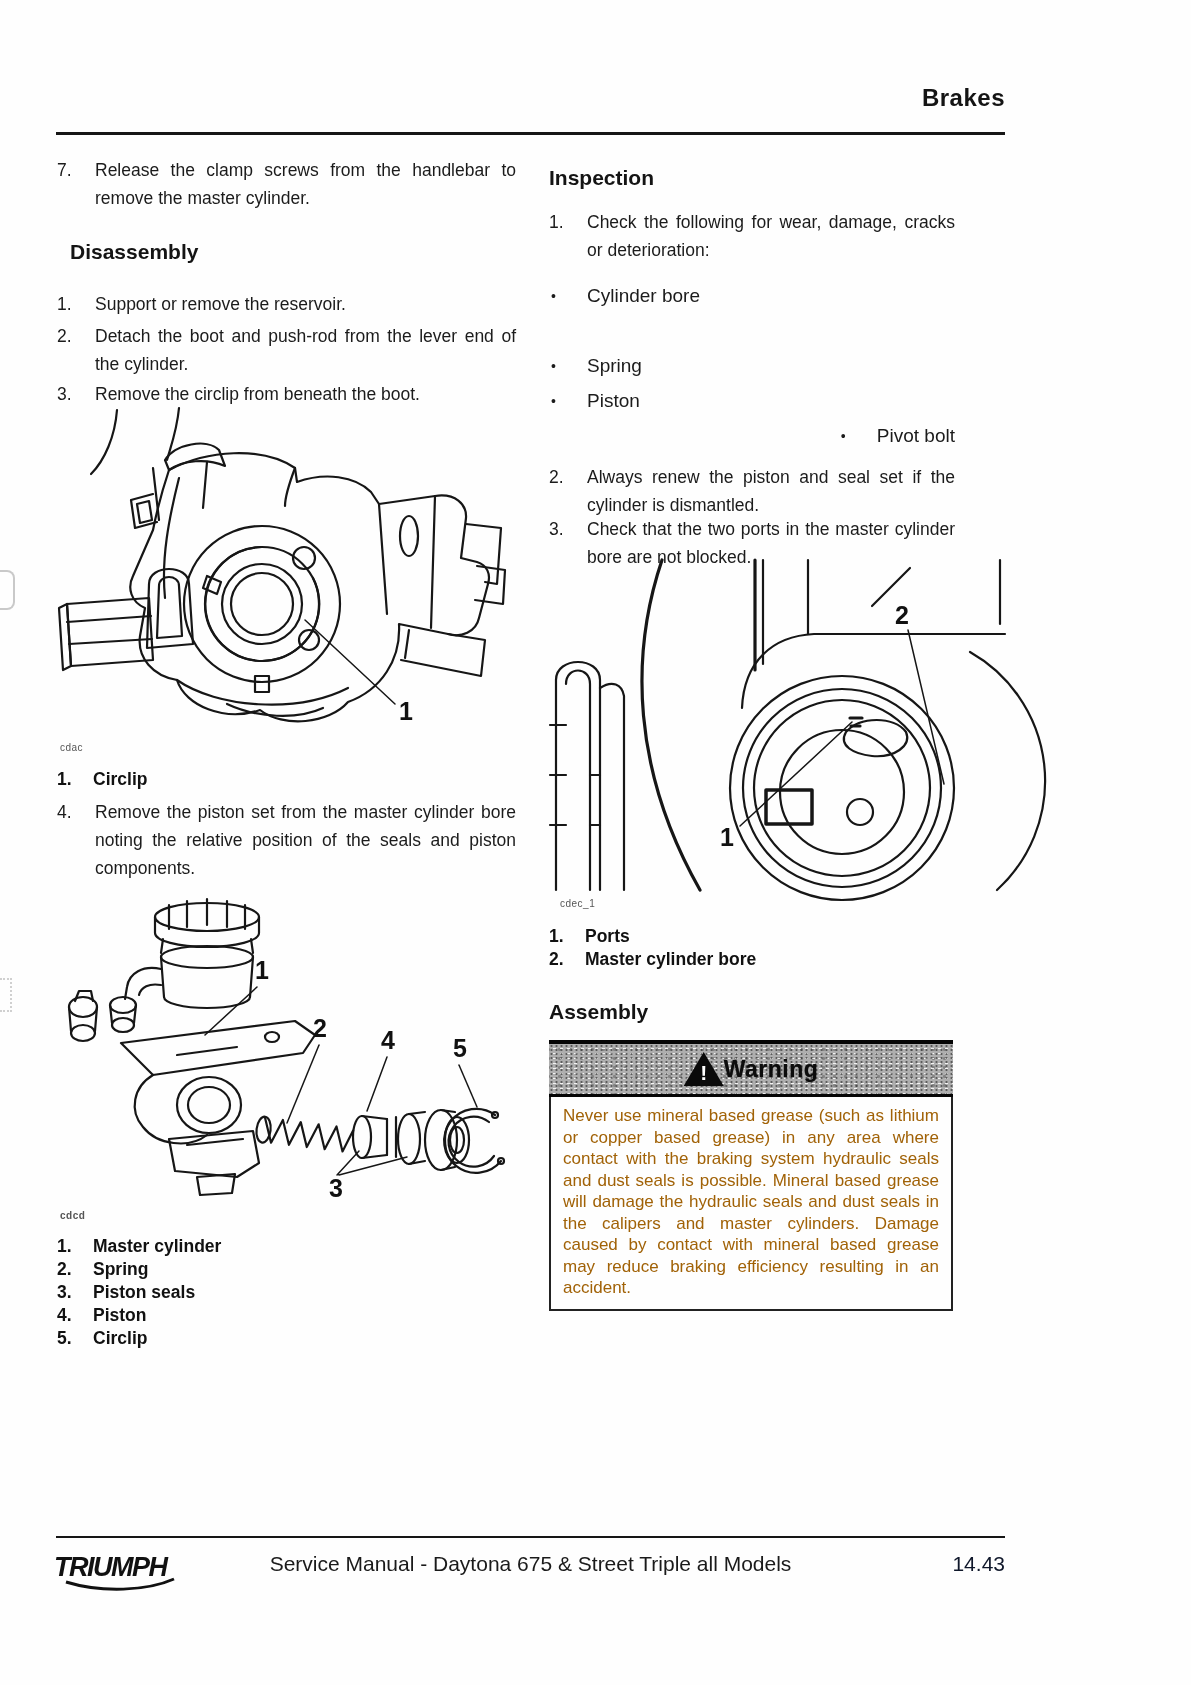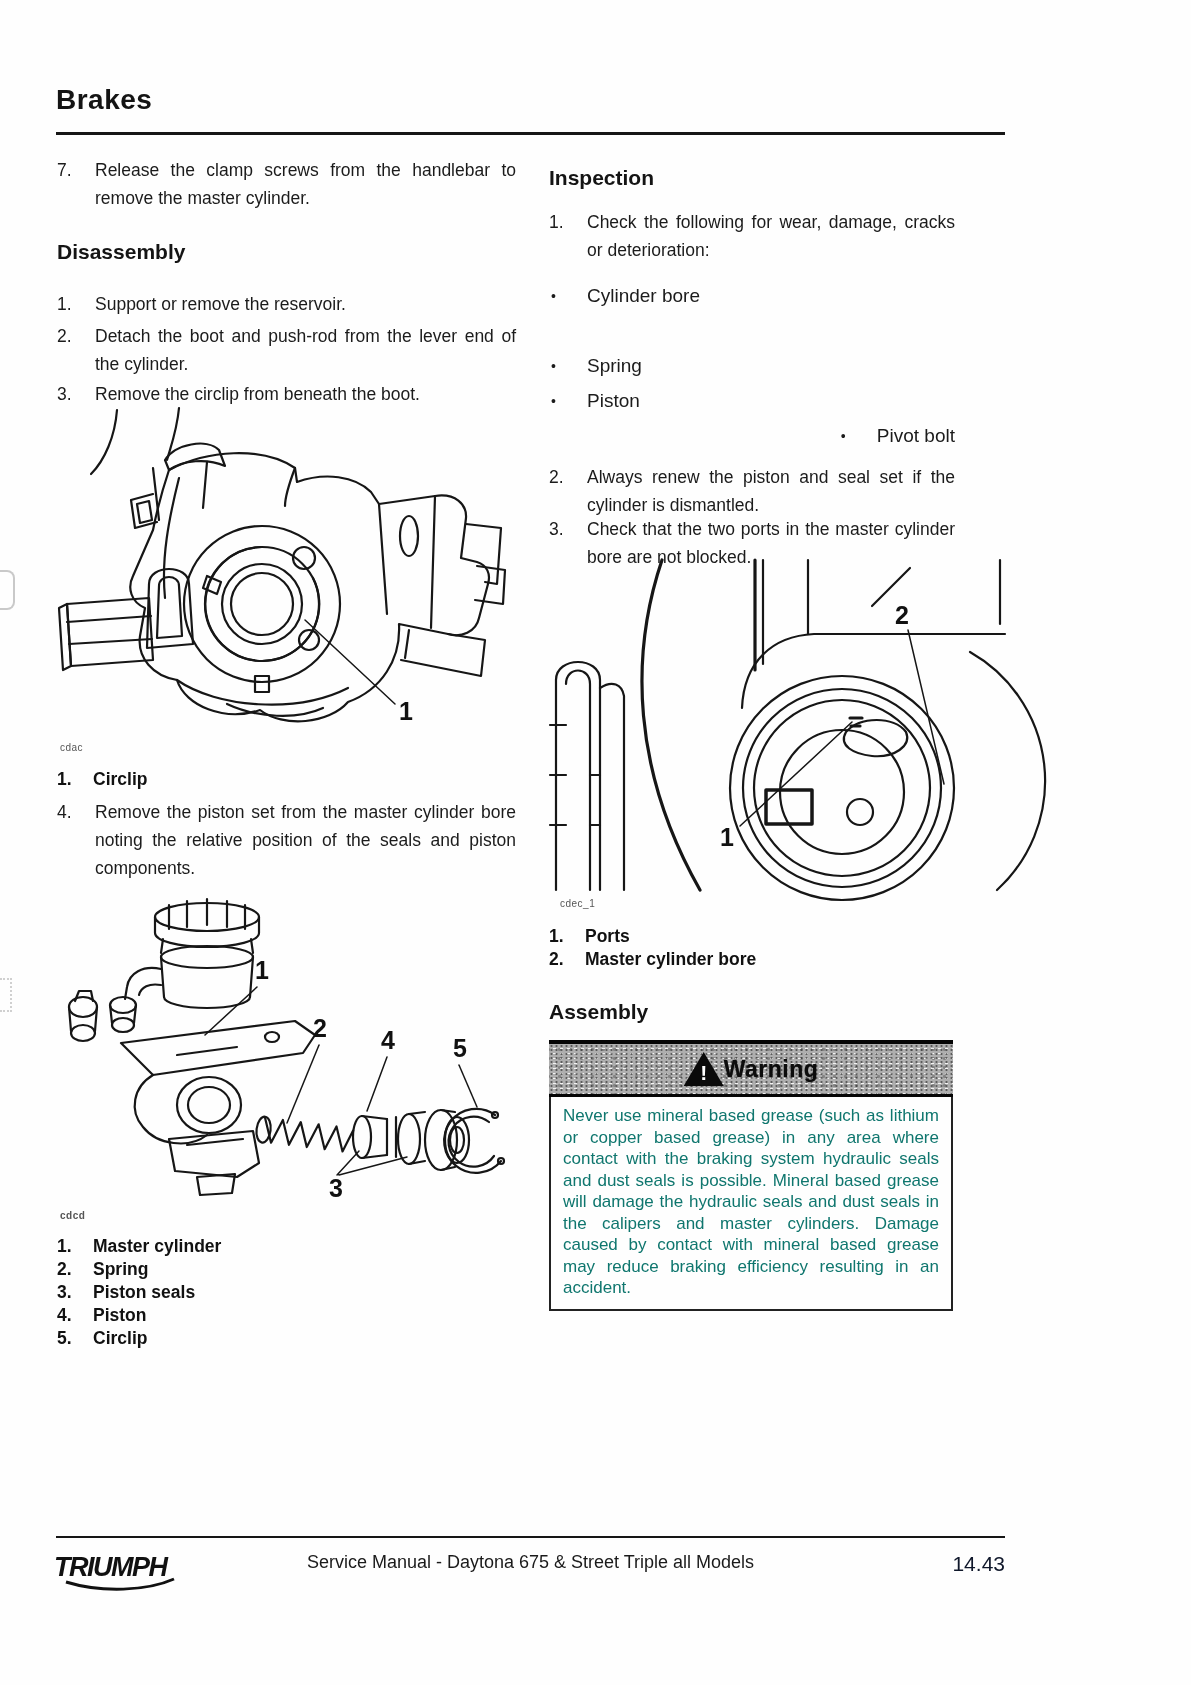--- a/index.html
+++ b/index.html
@@ -9,21 +9,22 @@
     margin:0 auto;
     background:#fefefe;
     font-family:"Liberation Sans", sans-serif;
     color:#1b1b1b;
     overflow:hidden;
   }
   .abs{position:absolute;}
   
   .header-title{
     top:84px;left:56px;width:949px;
-    font-size:28px;font-weight:bold;color:#141414;
+    text-align:right;
+    font-size:24px;font-weight:bold;color:#141414;
     letter-spacing:.5px;
   }
   .rule{
     height:3px;background:#161616;
   }
   
   .li{display:flex;align-items:flex-start;font-size:17.5px;line-height:28px;}
   .li-num{flex:0 0 38px;}
   .li-text{flex:1 1 auto;text-align:justify;}
   .heading{font-size:21px;font-weight:bold;color:#141414;}
@@ -69,24 +70,24 @@
   }
   .warn-title{
     font-size:23px;font-weight:bold;color:#0c0c0c;margin-left:0;
     letter-spacing:.5px;
     text-shadow:0 0 1px rgba(0,0,0,.6);
   }
   .warn-body{
     border:2px solid #222;border-top:none;
     padding:8px 12px 10px 12px;
     font-size:17px;line-height:21.5px;
-    text-align:justify;color:#0f766e;
-  }
-  
-  .footer-center{top:1552px;left:56px;width:949px;text-align:center;font-size:18px;color:#1a1a1a;}
+    text-align:justify;color:#a16207;
+  }
+  
+  .footer-center{top:1552px;left:56px;width:949px;text-align:center;font-size:21px;color:#1a1a1a;}
   .footer-page{top:1552px;left:56px;width:949px;text-align:right;font-size:21px;color:#0f172a;}
   
   .artifact{opacity:.45;}
   .artifact-a{left:0;top:570px;width:13px;height:36px;border:2px solid #8a8a8a;border-left:none;border-radius:0 8px 8px 0;}
   .artifact-b{left:0;top:978px;width:10px;height:30px;border:2px dotted #9a9a9a;border-left:none;}
 </style>
 </head>
 <body>
 
 <div class="page">
@@ -95,21 +96,21 @@
   <div class="abs rule" style="top:132px;left:56px;width:949px;"></div>
 
   <div class="abs artifact artifact-a"></div>
   <div class="abs artifact artifact-b"></div>
 
   <div class="abs li" style="top:156px;left:57px;width:459px;">
     <span class="li-num">7.</span>
     <div class="li-text">Release the clamp screws from the handlebar to remove the master cylinder.</div>
   </div>
 
-  <div class="abs heading" style="top:240px;left:57px;">Disassembly</div>
+  <div class="abs heading" style="top:240px;left:70px;">Disassembly</div>
 
   <div class="abs li" style="top:290px;left:57px;width:459px;">
     <span class="li-num">1.</span>
     <div class="li-text">Support or remove the reservoir.</div>
   </div>
   <div class="abs li" style="top:322px;left:57px;width:459px;">
     <span class="li-num">2.</span>
     <div class="li-text">Detach the boot and push-rod from the lever end of the cylinder.</div>
   </div>
   <div class="abs li" style="top:380px;left:57px;width:459px;">

